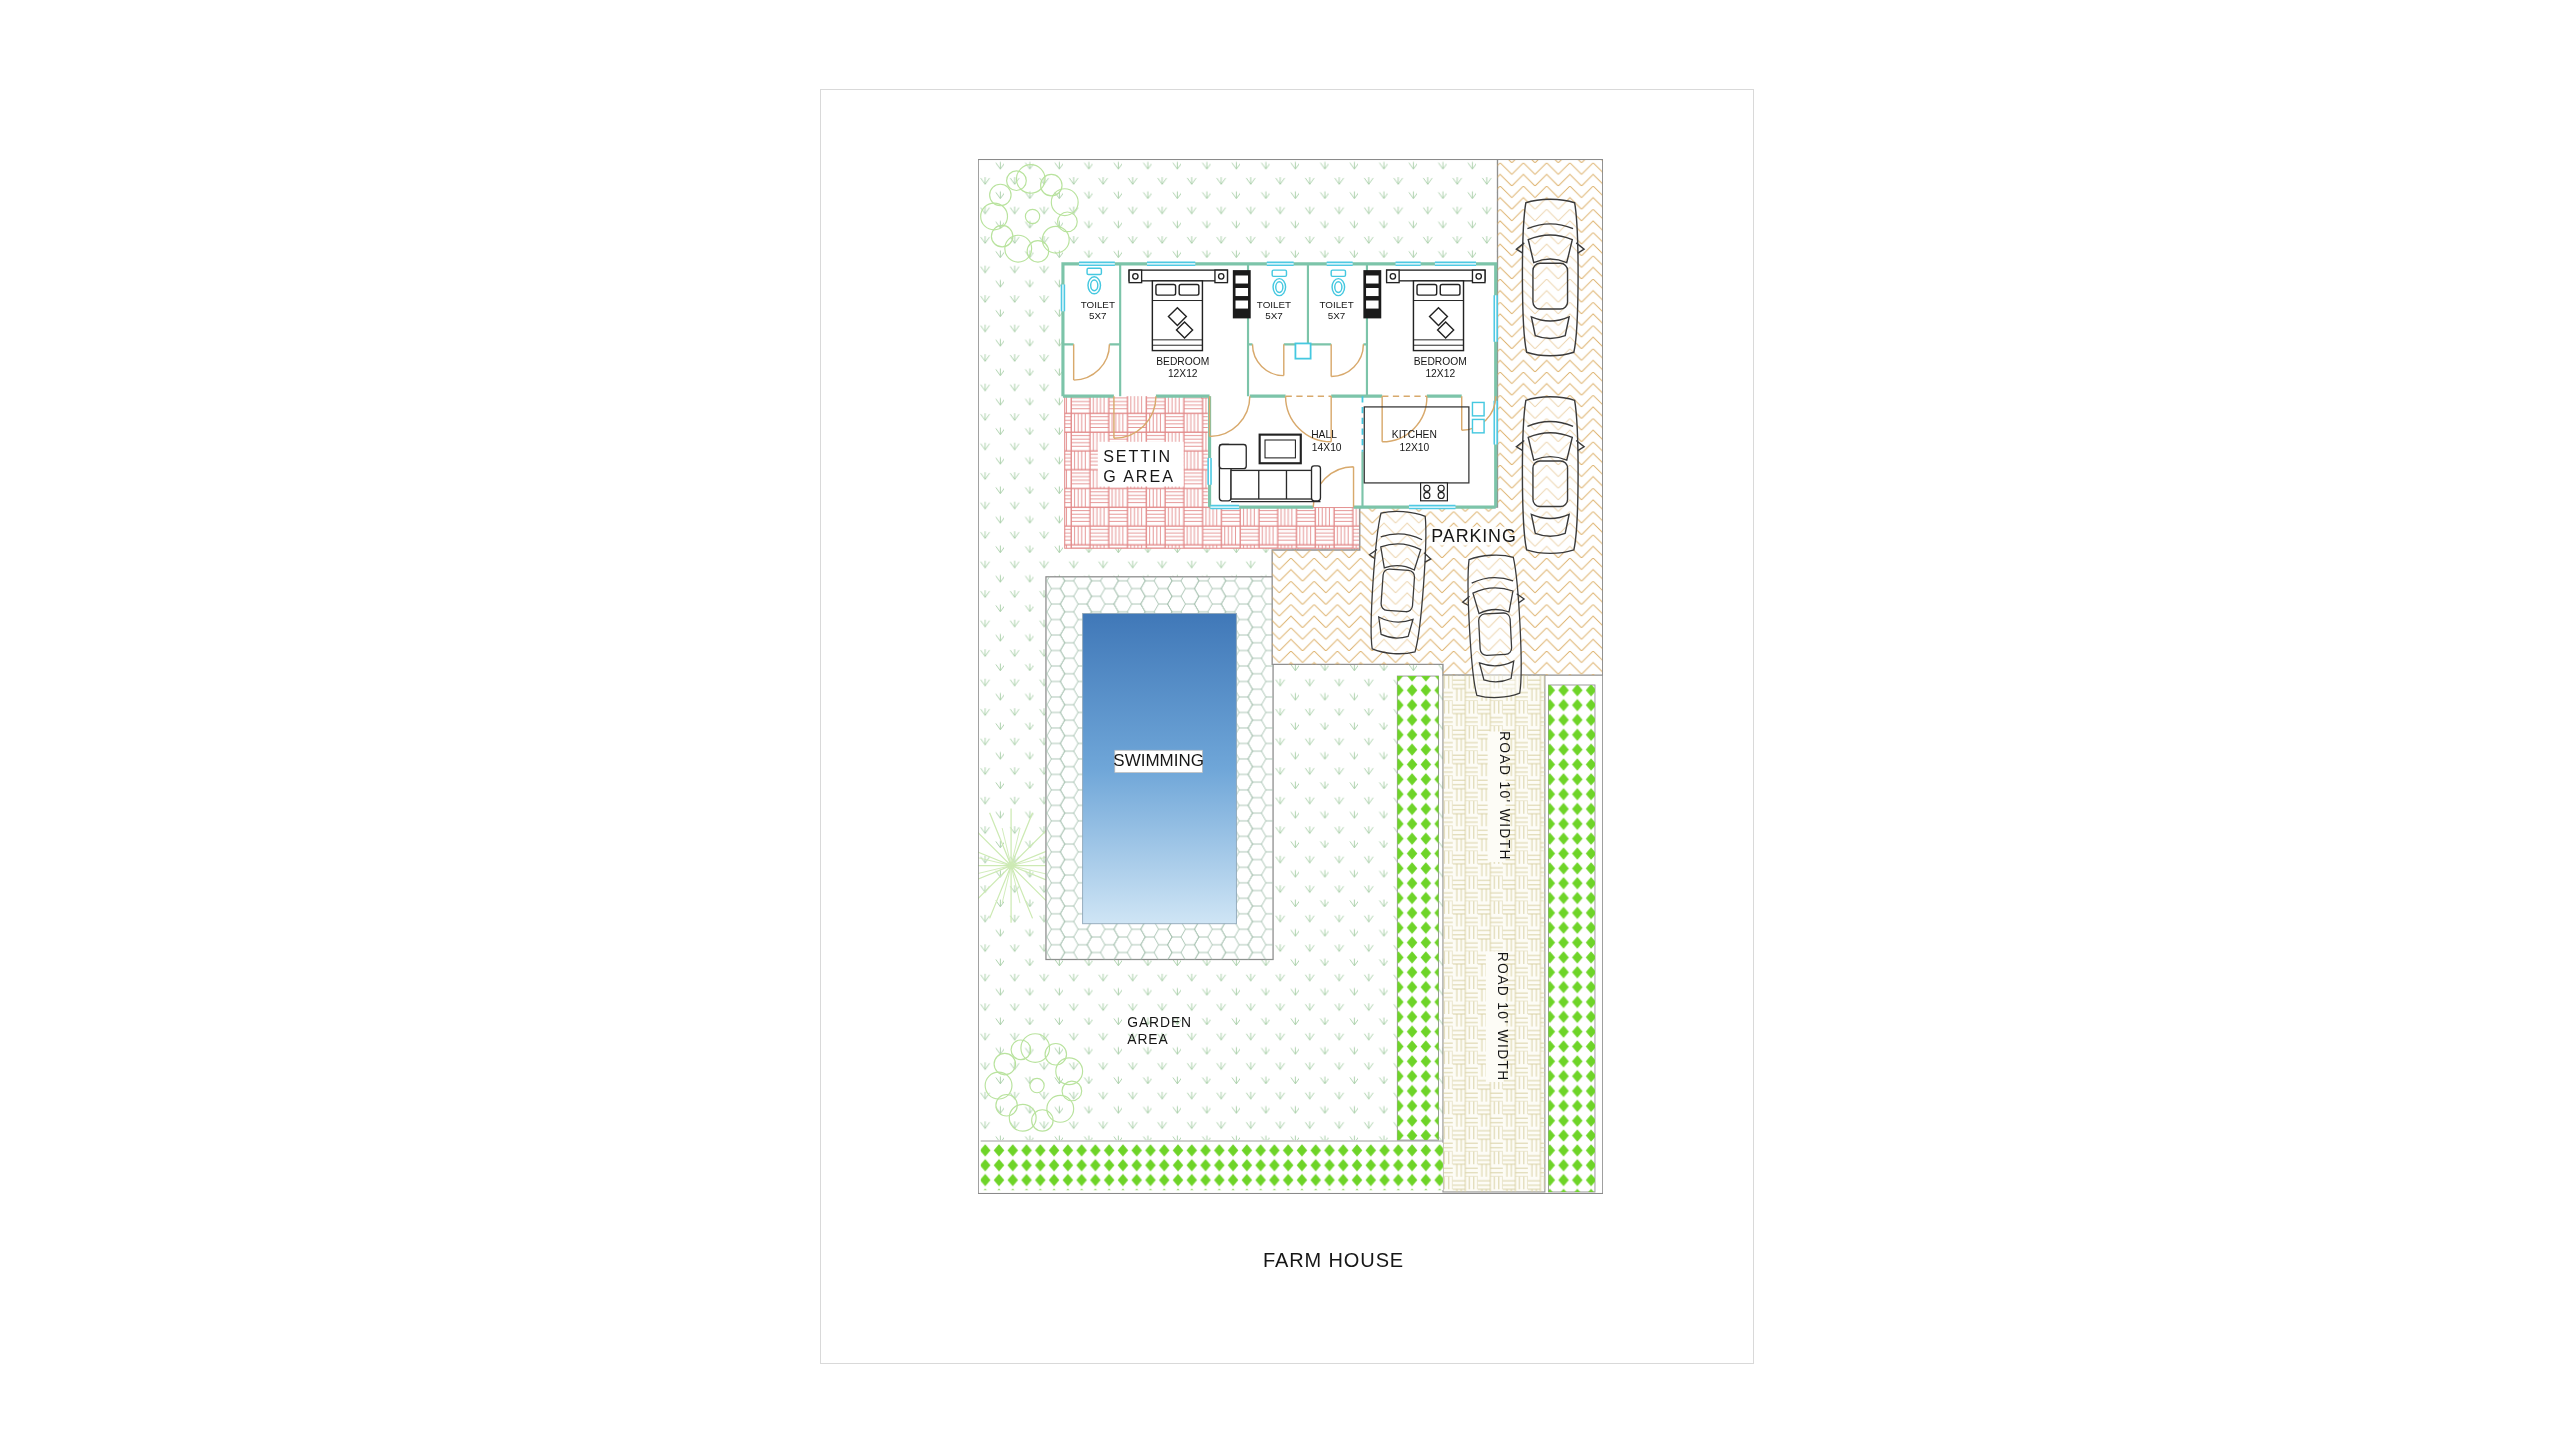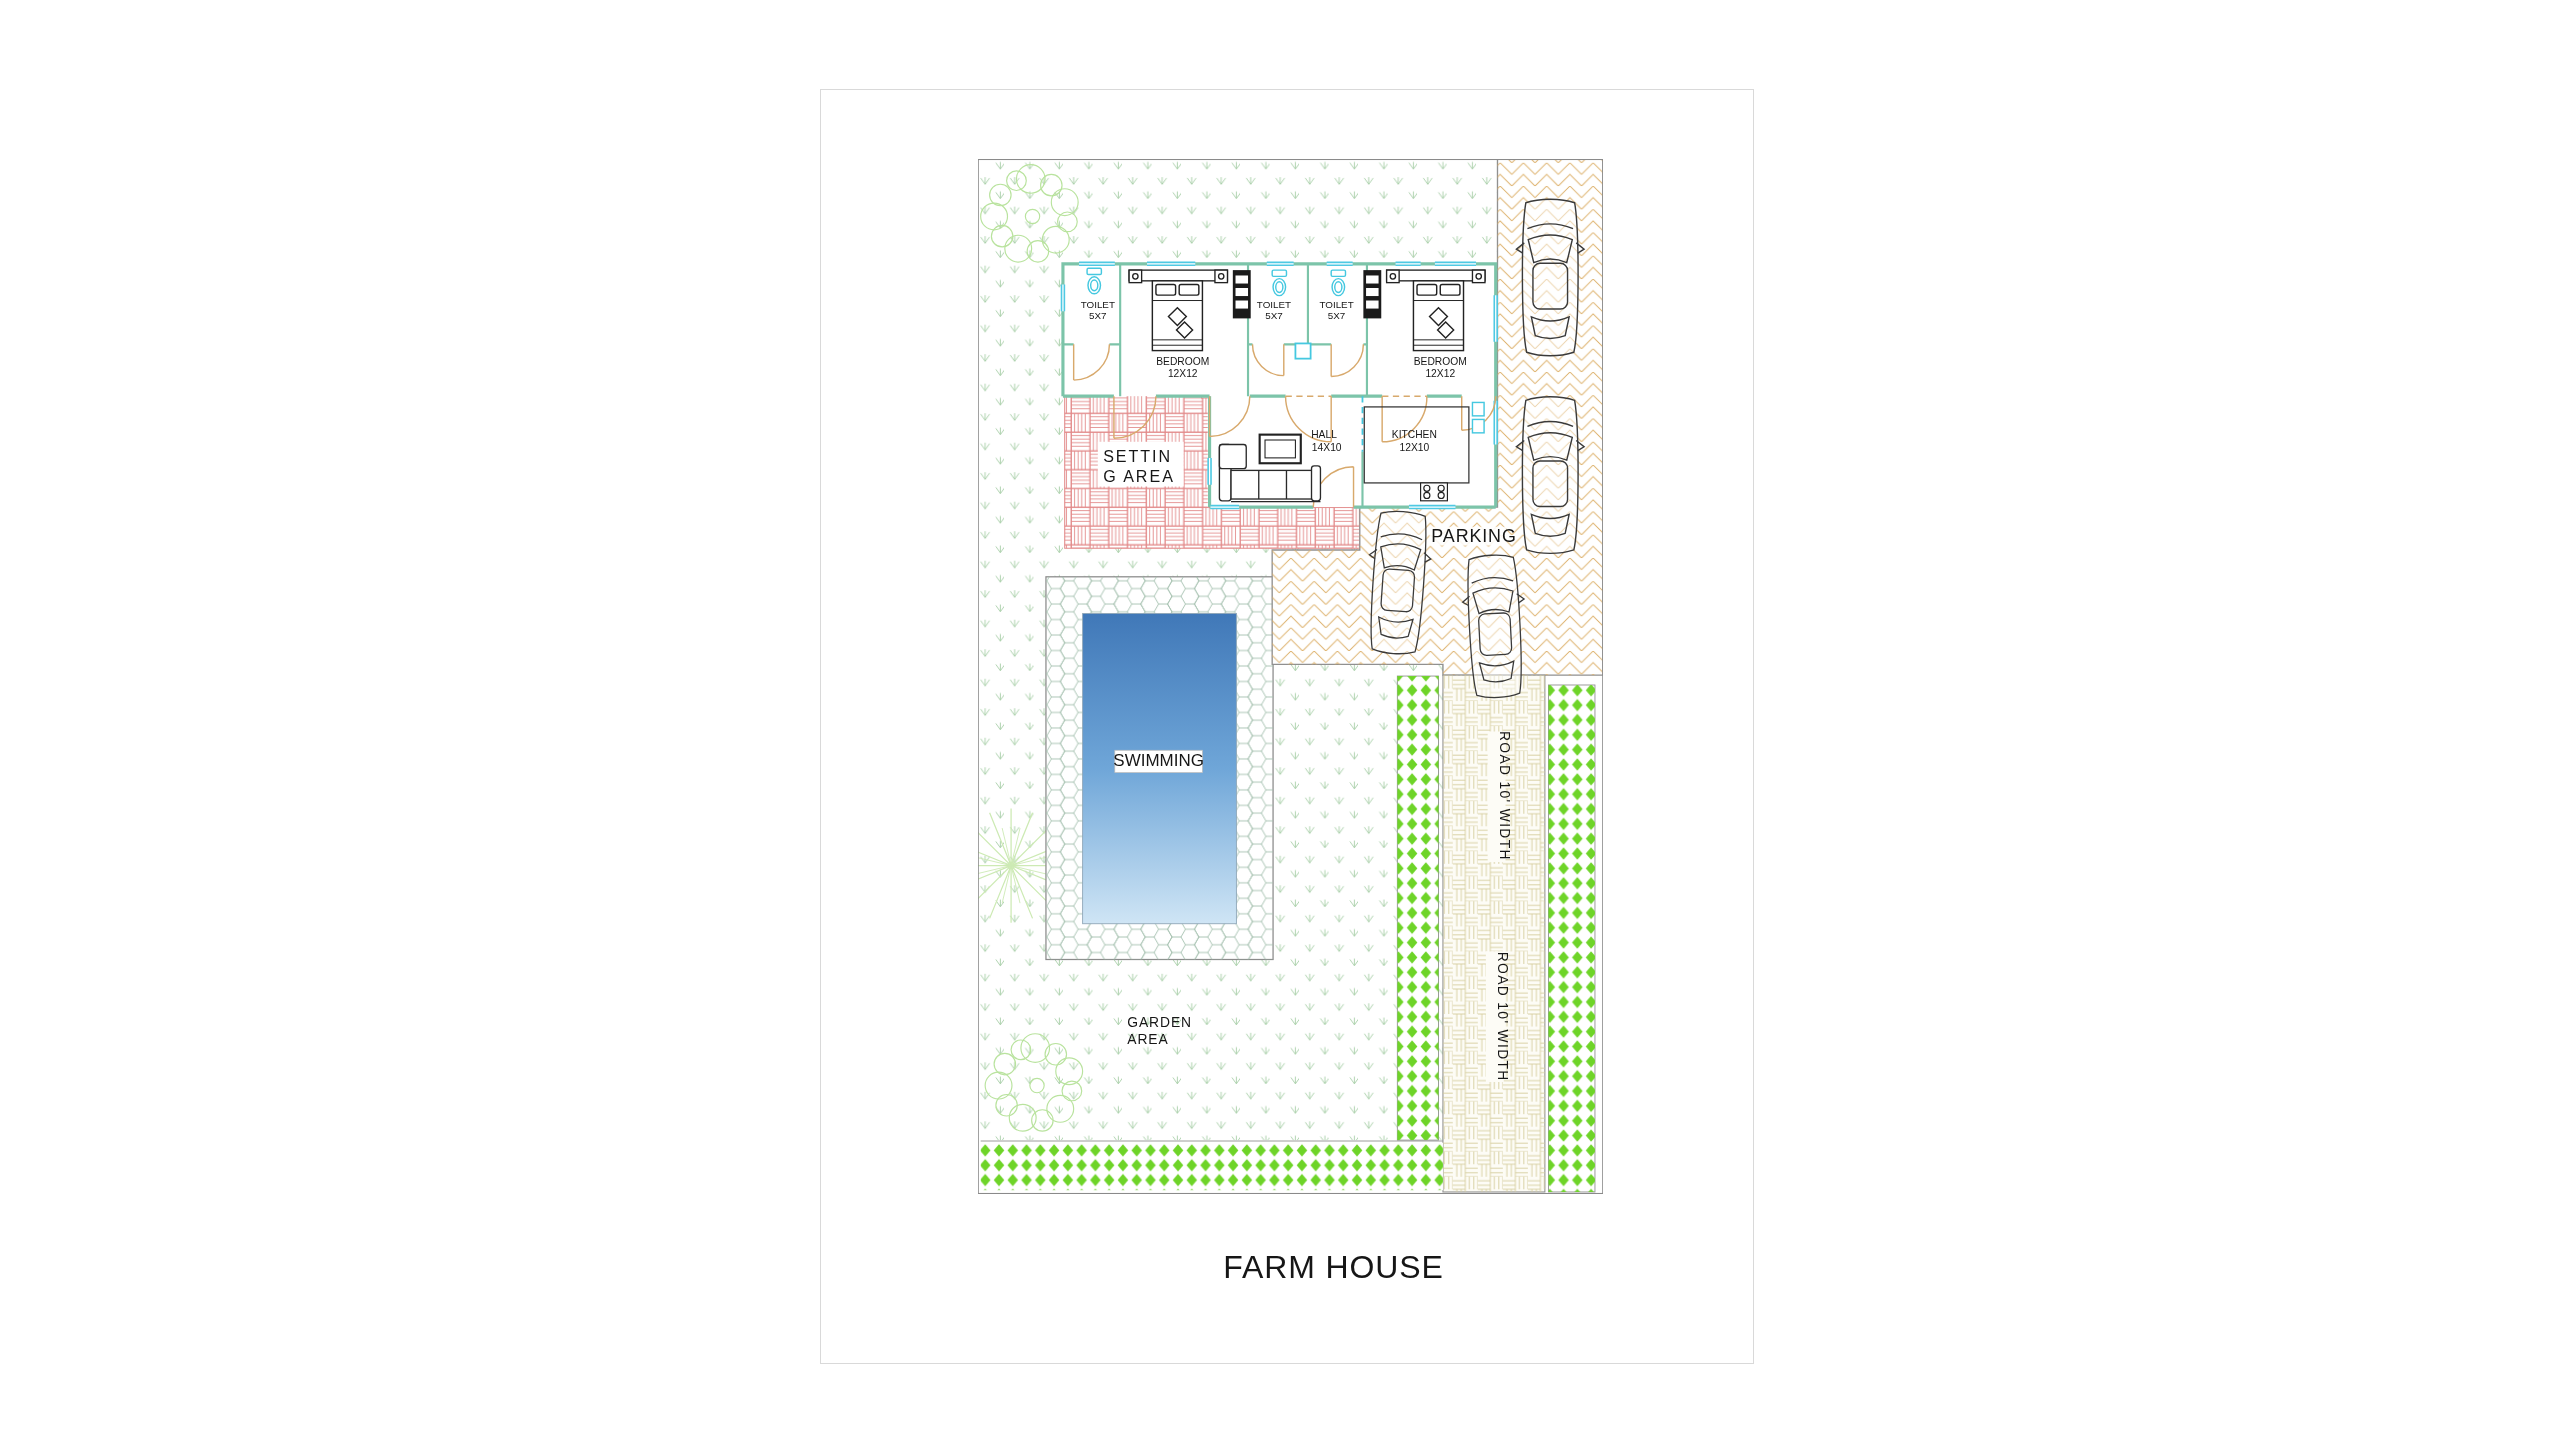--- a/index.html
+++ b/index.html
@@ -2,21 +2,21 @@
 <html style="font-size:14.3px"><head>
 <meta charset="utf-8">
 <style>
   html,body{margin:0;padding:0;background:#ffffff;}
   .stage{position:relative;width:2576px;height:1449px;background:#ffffff;overflow:hidden;
          font-family:"Liberation Sans",sans-serif;}
   .sheet{position:absolute;left:820px;top:89px;width:934px;height:1275px;
          background:#ffffff;border:0.9px solid #d9d9d9;box-sizing:border-box;}
   .plan-svg{position:absolute;left:978px;top:159px;width:625px;height:1035px;}
   .title{position:absolute;left:1021px;top:1249px;width:625px;text-align:center;
-         font-size:32px;letter-spacing:0.9px;color:#161616;}
+         font-size:20px;letter-spacing:0.9px;color:#161616;}
   svg text{font-family:"Liberation Sans",sans-serif;fill:#161616;}
 </style>
 </head>
 <body>
 
 <div class="stage">
   <div class="sheet"></div>
 
   <svg class="plan-svg" viewBox="1093 178 699 1157">
     <defs>

